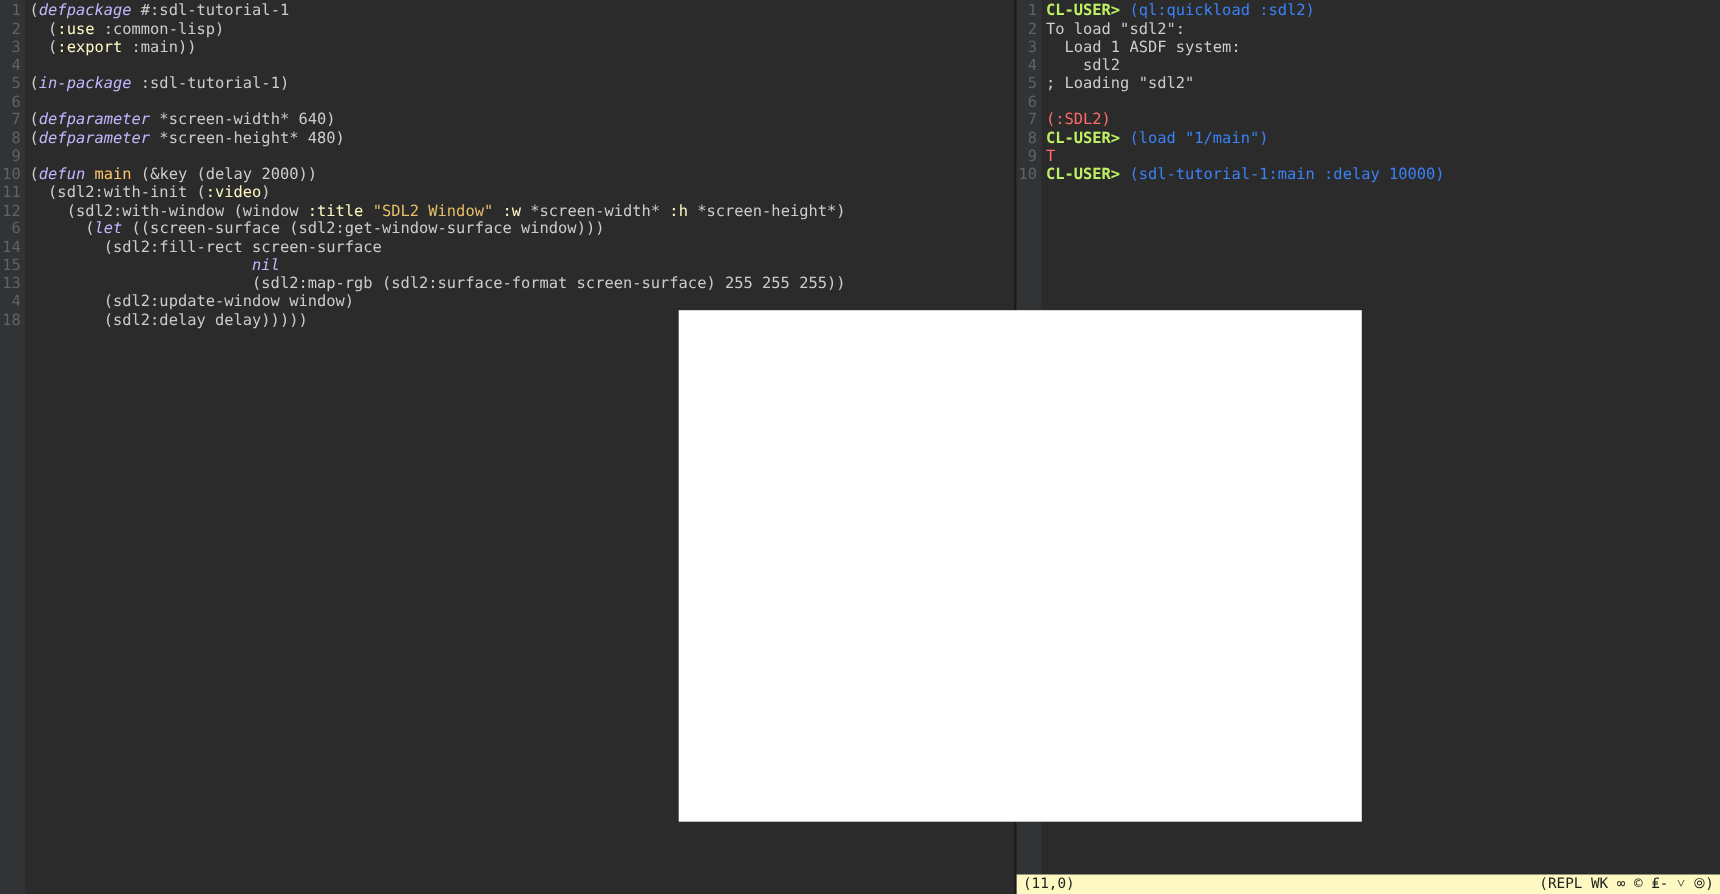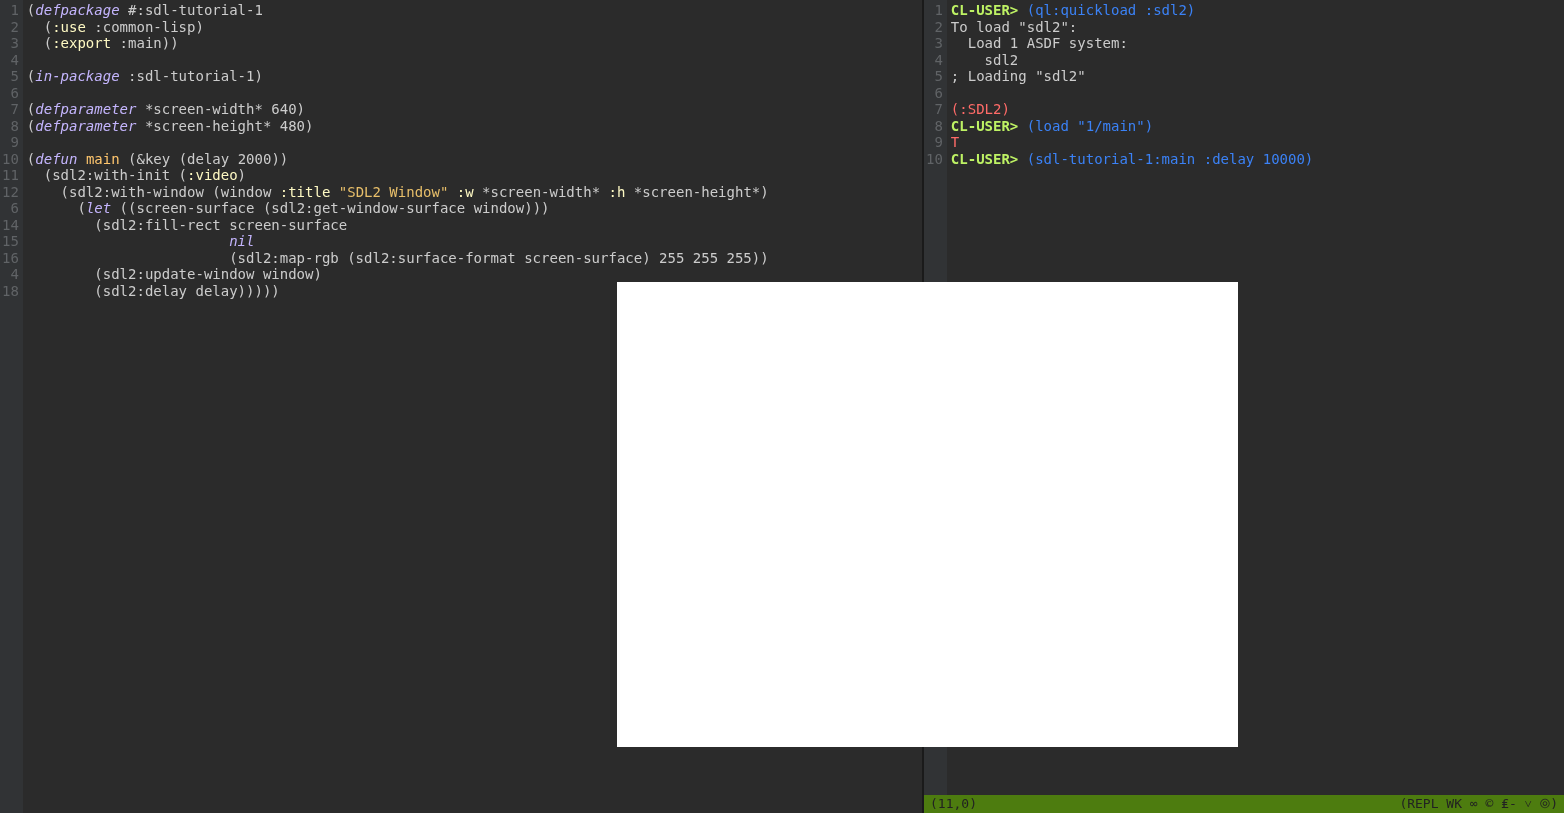--- a/index.html
+++ b/index.html
@@ -59,21 +59,21 @@
 .str   { color: #e8bf6a; }
 .key   { color: #fef9c3; }   
 .fn    { color: #ffc66d; }
 .err   { color: #ff6b68; }
 .prompt{ color: #bef264; font-weight: bold; }
 .bold  { font-weight: normal; color: #3b82f6; }
 .blank { color: transparent; }
 
 
 .status-bar {
-  background: #4d7c0f;
+  background: #fef9c3;
   color: #222;
   height: 18px;
   line-height: 18px;
   font-size: 13px;
   display: flex;
   padding: 0 6px;
 }
 .status-left { flex: 0 0 auto; }
 .status-right { margin-left: auto; }
 
@@ -104,21 +104,21 @@
           <span class="ln">6</span>
           <span class="ln">7</span>
           <span class="ln">8</span>
           <span class="ln">9</span>
           <span class="ln">10</span>
           <span class="ln">11</span>
           <span class="ln">12</span>
           <span class="ln">6</span>
           <span class="ln">14</span>
           <span class="ln">15</span>
-          <span class="ln">16</span>
+          <span class="ln">13</span>
           <span class="ln">4</span>
           <span class="ln">18</span>
         </div>
       <div class="code" id="code-left"><span class="ln"><span class="paren">(</span><span class="kw">defpackage</span><span class="sym"> #:sdl-tutorial-1</span></span><span class="ln"><span class="sym">  </span><span class="paren">(</span><span class="key">:use</span><span class="sym"> :common-lisp</span><span class="paren">)</span></span><span class="ln"><span class="sym">  </span><span class="paren">(</span><span class="key">:export</span><span class="sym"> :main</span><span class="paren">))</span></span><span class="ln"><span class="blank"> </span></span><span class="ln"><span class="paren">(</span><span class="kw">in-package</span><span class="sym"> :sdl-tutorial-1</span><span class="paren">)</span></span><span class="ln"><span class="blank"> </span></span><span class="ln"><span class="paren">(</span><span class="kw">defparameter</span><span class="sym"> *screen-width* 640</span><span class="paren">)</span></span><span class="ln"><span class="paren">(</span><span class="kw">defparameter</span><span class="sym"> *screen-height* 480</span><span class="paren">)</span></span><span class="ln"><span class="blank"> </span></span><span class="ln"><span class="paren">(</span><span class="kw">defun</span><span class="sym"> </span><span class="fn">main</span><span class="sym"> </span><span class="paren">(</span><span class="sym">&amp;key </span><span class="paren">(</span><span class="sym">delay 2000</span><span class="paren">))</span></span><span class="ln"><span class="sym">  </span><span class="paren">(</span><span class="sym">sdl2:with-init </span><span class="paren">(</span><span class="key">:video</span><span class="paren">)</span></span><span class="ln"><span class="sym">    </span><span class="paren">(</span><span class="sym">sdl2:with-window </span><span class="paren">(</span><span class="sym">window </span><span class="key">:title</span><span class="sym"> </span><span class="str">"SDL2 Window"</span><span class="sym"> </span><span class="key">:w</span><span class="sym"> *screen-width* </span><span class="key">:h</span><span class="sym"> *screen-height*</span><span class="paren">)</span></span><span class="ln"><span class="sym">      </span><span class="paren">(</span><span class="kw">let</span><span class="sym"> </span><span class="paren">((</span><span class="sym">screen-surface </span><span class="paren">(</span><span class="sym">sdl2:get-window-surface window</span><span class="paren">)))</span></span><span class="ln"><span class="sym">        </span><span class="paren">(</span><span class="sym">sdl2:fill-rect screen-surface</span></span><span class="ln"><span class="sym">                        </span><span class="kw">nil</span></span><span class="ln"><span class="sym">                        </span><span class="paren">(</span><span class="sym">sdl2:map-rgb </span><span class="paren">(</span><span class="sym">sdl2:surface-format screen-surface</span><span class="paren">)</span><span class="sym"> 255 255 255</span><span class="paren">))</span></span><span class="ln"><span class="sym">        </span><span class="paren">(</span><span class="sym">sdl2:update-window window</span><span class="paren">)</span></span><span class="ln"><span class="sym">        </span><span class="paren">(</span><span class="sym">sdl2:delay delay</span><span class="paren">)))))</span></span></div>
     </div>
   </div>
 
   <div class="pane pane-right">
     <div class="code-area">
       <div class="gutter" id="gutter-right">

